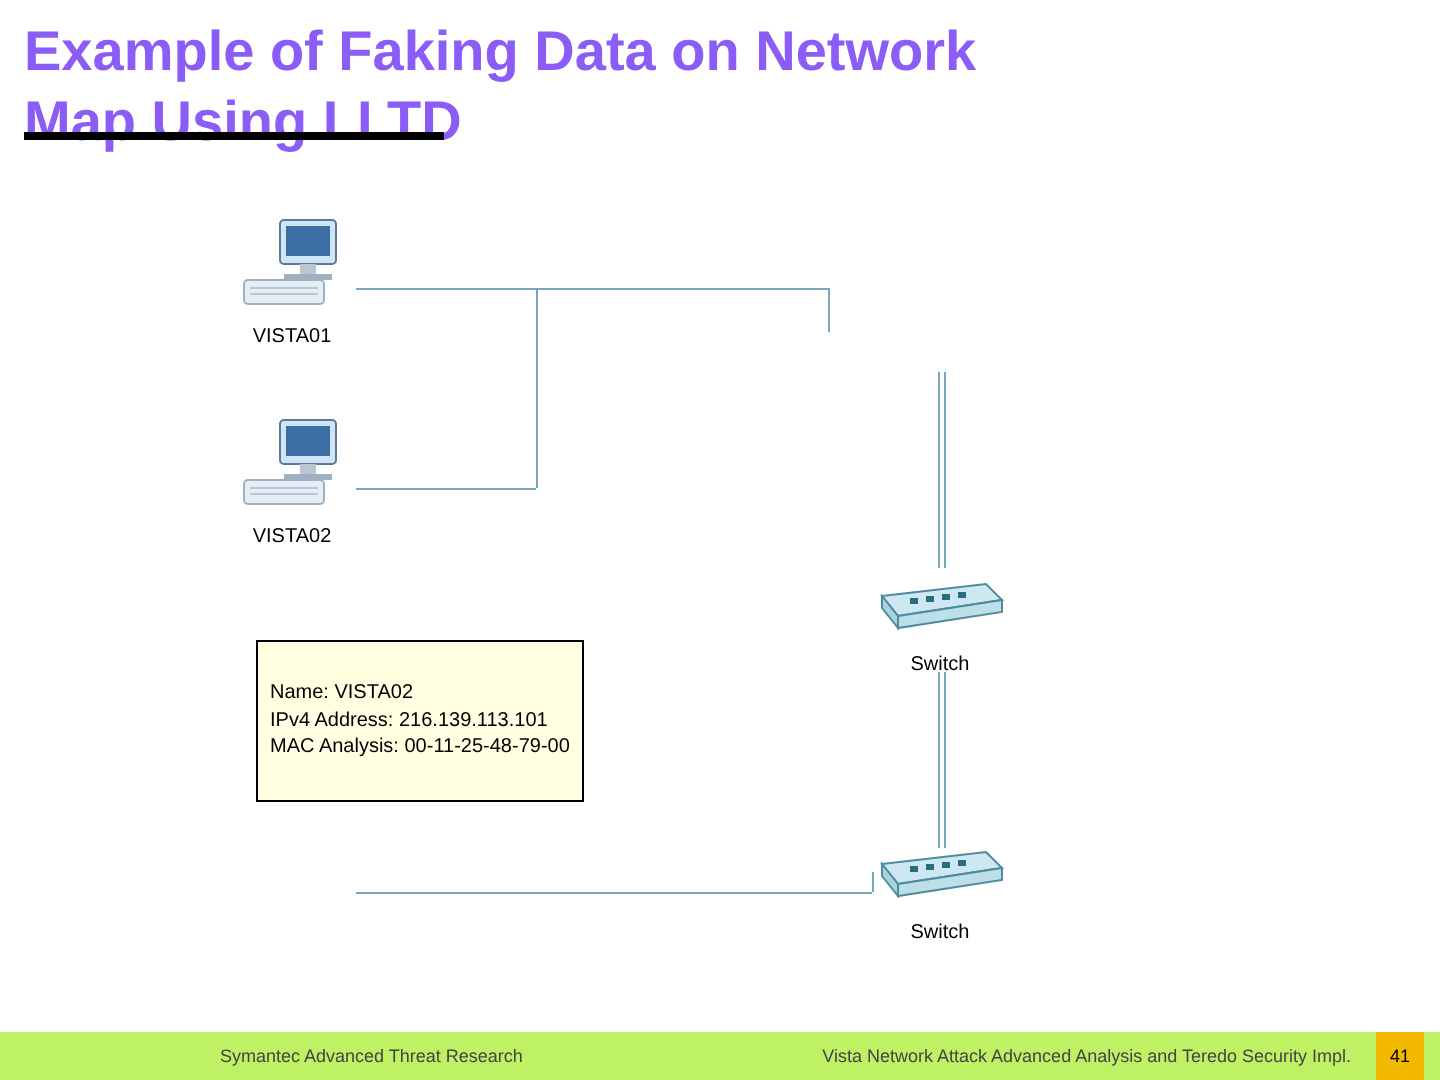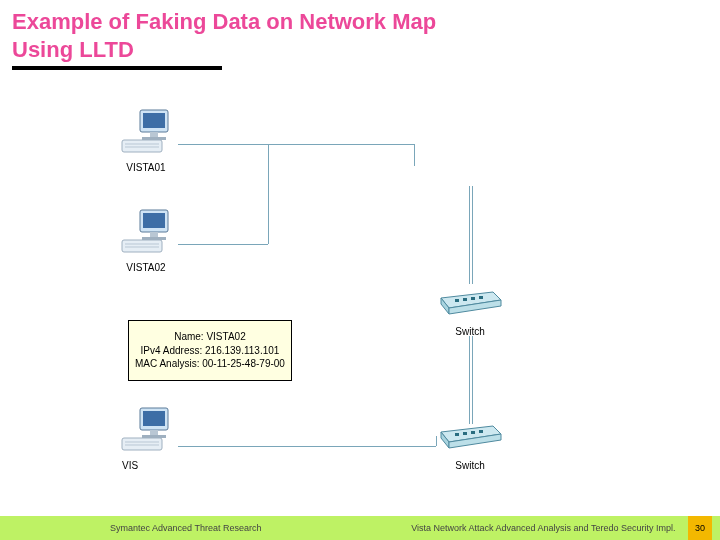--- a/index.html
+++ b/index.html
@@ -13,23 +13,23 @@
   }
   .header {
     position: relative;
     width: 100%;
     height: 86px;
   }
   .title {
     position: absolute;
     left: 12px;
     top: 8px;
-    font-size: 22px;
+    font-size: 28px;
     font-weight: bold;
-    color: #ec4899;
+    color: #8b5cf6;
     line-height: 1.25;
     max-width: 480px;
   }
   .title-underline {
     position: absolute;
     left: 12px;
     top: 66px;
     width: 210px;
     height: 4px;
     background: #000;
@@ -100,25 +100,24 @@
     height: 24px;
     margin-left: 10px;
     font-size: 9px;
   }
   .tooltip {
     position: absolute;
     left: 128px;
     top: 320px;
     background: #ffffe1;
     border: 1px solid #000;
-    padding: 9px 6px;
+    padding: 19px 6px;
     font-size: 10px;
     line-height: 1.35;
     white-space: nowrap;
-    text-align: center;
   }
   .line {
     position: absolute;
     background: #7aa6b9;
   }
   .hline { height: 1px; }
   .vline { width: 1px; }
 </style>
 </head>
 <body>
@@ -178,32 +177,20 @@
       <path d="M6 14 L14 24 L14 30 L6 20 Z" fill="#a9d4df" stroke="#4f8a9f"></path>
       <path d="M14 24 L66 16 L66 22 L14 30 Z" fill="#bcdfe8" stroke="#4f8a9f"></path>
       <rect x="20" y="15" width="4" height="3" fill="#2a6d80"></rect>
       <rect x="28" y="14" width="4" height="3" fill="#2a6d80"></rect>
       <rect x="36" y="13" width="4" height="3" fill="#2a6d80"></rect>
       <rect x="44" y="12" width="4" height="3" fill="#2a6d80"></rect>
     </svg>
     <div class="node-label">Switch</div>
   </div>
 
-  <div class="node" style="left:0; top:288px; width:64px;">
-    <svg width="52" height="50" viewBox="0 0 52 50">
-      <rect x="20" y="4" width="28" height="22" rx="2" fill="#cfe4f5" stroke="#5b7a99"></rect>
-      <rect x="23" y="7" width="22" height="15" fill="#3d6ea6"></rect>
-      <rect x="30" y="26" width="8" height="5" fill="#b9c7d4"></rect>
-      <rect x="22" y="31" width="24" height="3" fill="#9fb0c0"></rect>
-      <rect x="2" y="34" width="40" height="12" rx="2" fill="#e6eef5" stroke="#9fb0c0"></rect>
-      <line x1="5" y1="38" x2="39" y2="38" stroke="#b9c7d4"></line>
-      <line x1="5" y1="41" x2="39" y2="41" stroke="#b9c7d4"></line>
-    </svg>
-    <div class="node-label" style="text-align:left; padding-left:8px;">VIS</div>
-  </div>
 
   <div class="node" style="left:320px; top:302px; width:72px;">
     <svg width="70" height="36" viewBox="0 0 70 36">
       <path d="M6 14 L58 8 L66 16 L14 24 Z" fill="#cde8f0" stroke="#4f8a9f"></path>
       <path d="M6 14 L14 24 L14 30 L6 20 Z" fill="#a9d4df" stroke="#4f8a9f"></path>
       <path d="M14 24 L66 16 L66 22 L14 30 Z" fill="#bcdfe8" stroke="#4f8a9f"></path>
       <rect x="20" y="15" width="4" height="3" fill="#2a6d80"></rect>
       <rect x="28" y="14" width="4" height="3" fill="#2a6d80"></rect>
       <rect x="36" y="13" width="4" height="3" fill="#2a6d80"></rect>
       <rect x="44" y="12" width="4" height="3" fill="#2a6d80"></rect>
@@ -225,15 +212,15 @@
   <div>
     <span>MAC Analysis:</span>
     <span>00-11-25-48-79-00</span>
   </div>
 </div>
 
 <div class="footer">
   <div class="footer-left">Symantec Advanced Threat Research</div>
   <div class="footer-right">
     <span>Vista Network Attack Advanced Analysis and Teredo Security Impl.</span>
-    <span class="page-num">30</span>
+    <span class="page-num">41</span>
   </div>
 </div>
 
 </body></html>

